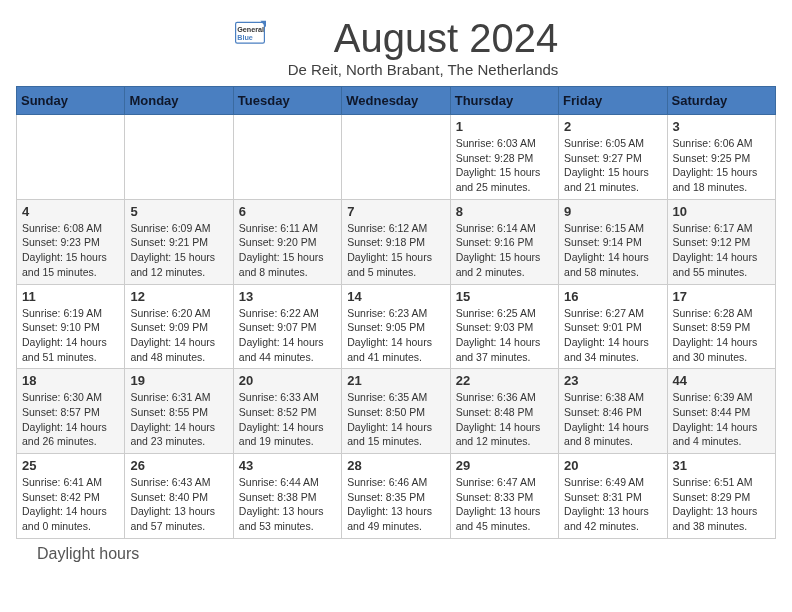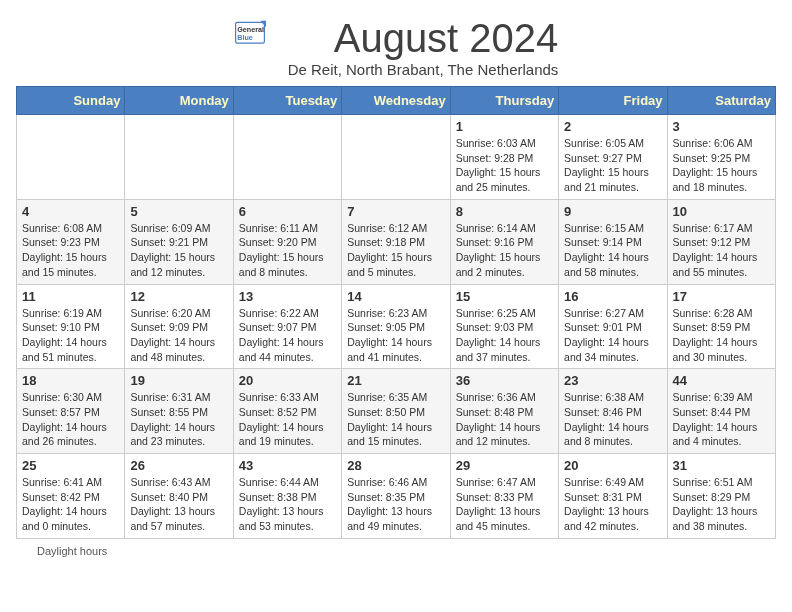--- a/index.html
+++ b/index.html
@@ -39,23 +39,23 @@
       margin-left: 22px;
     }
     .calendar {
       width: 100%;
       border-collapse: collapse;
       margin-top: 8px;
       font-size: 11px;
     }
     .calendar th {
       background: #4a7fc1;
-      color: #fef9c3;
+      color: #0f172a;
       padding: 6px 4px;
-      text-align: right;
+      text-align: left;
       font-size: 13px;
       font-weight: bold;
       border: 1px solid #3a6aa0;
     }
     .calendar td {
       border: 1px solid #ccc;
       padding: 4px 5px;
       vertical-align: top;
       min-height: 80px;
       width: 108px;
@@ -73,21 +73,21 @@
     .day-detail {
       color: #333;
       font-size: 10.5px;
       line-height: 1.4;
     }
     .empty-cell {
       background: #f9f9f9;
     }
     .footer-note {
       margin-top: 6px;
-      font-size: 11px;
+      font-size: 16px;
       color: #555;
       padding-left: 21px;
     }
   </style>
 </head>
 <body>
 
 <div class="header">
   <div class="logo">
     <svg class="logo-icon" viewBox="0 0 40 40">
@@ -205,21 +205,21 @@
         </td>
         <td>
           <div class="day-num">20</div>
           <div class="day-detail">Sunrise: 6:33 AM<br>Sunset: 8:52 PM<br>Daylight: 14 hours and 19 minutes.</div>
         </td>
         <td>
           <div class="day-num">21</div>
           <div class="day-detail">Sunrise: 6:35 AM<br>Sunset: 8:50 PM<br>Daylight: 14 hours and 15 minutes.</div>
         </td>
         <td>
-          <div class="day-num">36</div>
+          <div class="day-num">22</div>
           <div class="day-detail">Sunrise: 6:36 AM<br>Sunset: 8:48 PM<br>Daylight: 14 hours and 12 minutes.</div>
         </td>
         <td>
           <div class="day-num">23</div>
           <div class="day-detail">Sunrise: 6:38 AM<br>Sunset: 8:46 PM<br>Daylight: 14 hours and 8 minutes.</div>
         </td>
         <td>
           <div class="day-num">44</div>
           <div class="day-detail">Sunrise: 6:39 AM<br>Sunset: 8:44 PM<br>Daylight: 14 hours and 4 minutes.</div>
         </td>

